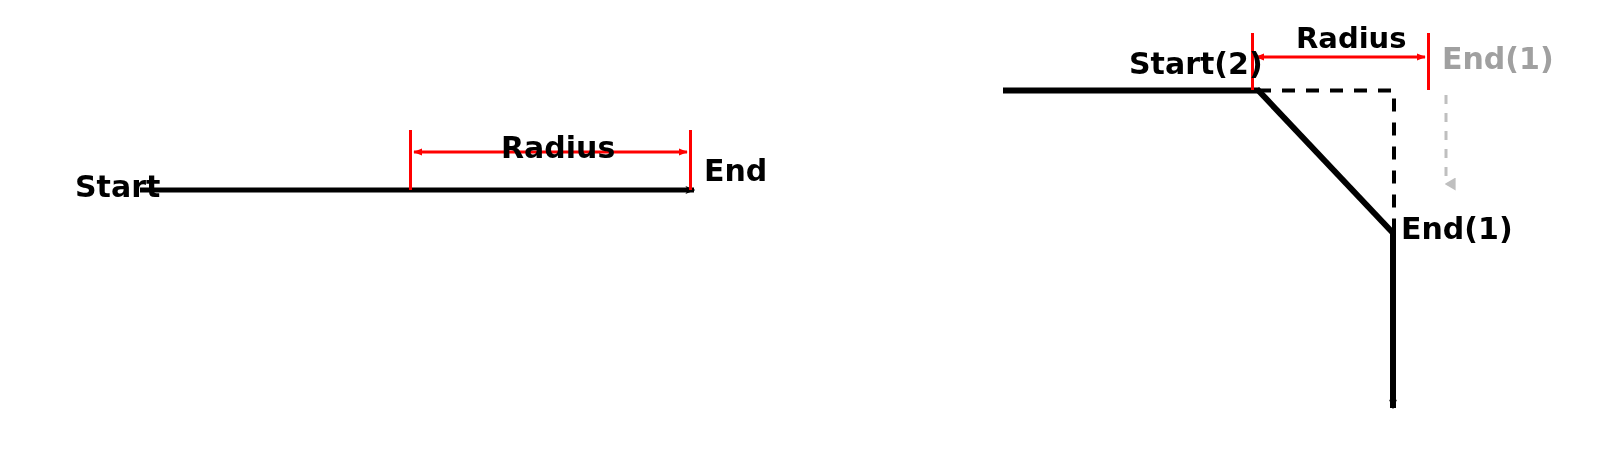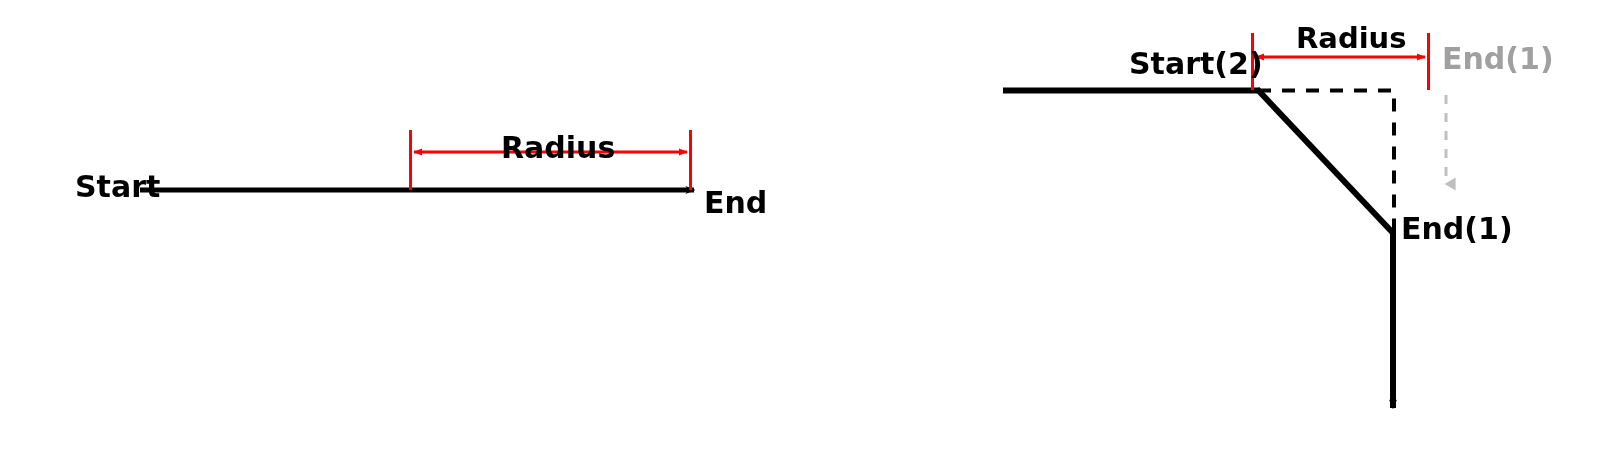--- a/index.html
+++ b/index.html
@@ -81,21 +81,21 @@
       <line x1="1428.5" y1="33" x2="1428.5" y2="90" stroke="#ff0000" stroke-width="3"></line>
 
       <line x1="1256" y1="57" x2="1425" y2="57" stroke="#ff0000" stroke-width="3" marker-start="url(#arrow-red-start)" marker-end="url(#arrow-red-end)"></line>
 
       <line x1="1446" y1="95" x2="1446" y2="184" stroke="#bfbfbf" stroke-width="3" stroke-dasharray="9 9" marker-end="url(#arrow-gray)"></line>
     </g>
   </svg>
 
   <div class="lbl fs-30" style="left:63px; top:172px;margin-left:12px;">Start</div>
 
-  <div class="lbl fs-30" style="left:704px; top:188px;">End</div>
+  <div class="lbl fs-30" style="left:704px; top:156px;">End</div>
 
 
   <div class="lbl fs-30" style="left:501px; top:133px;">Radius</div>
 
 
   <div class="lbl fs-30" style="left:1129px; top:49px;">Start(2)</div>
 
   <div class="lbl fs-29" style="left:1296px; top:24px;">Radius</div>
 
   <div class="lbl lbl-gray fs-30" style="left:1442px; top:44px;">End(1)</div>

